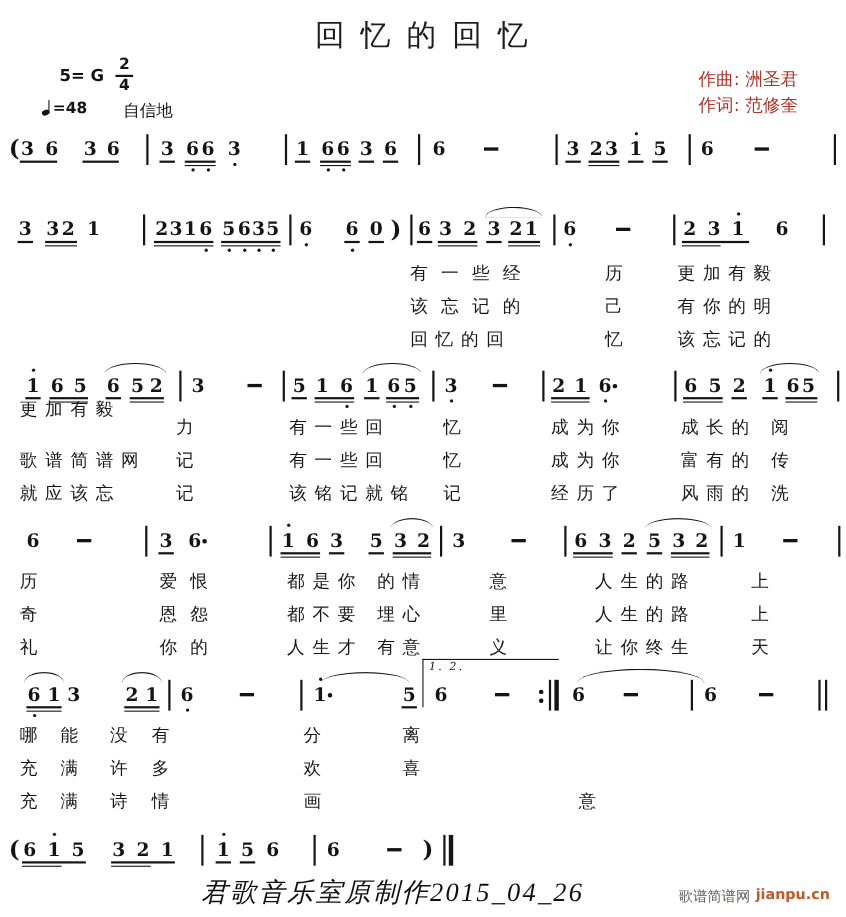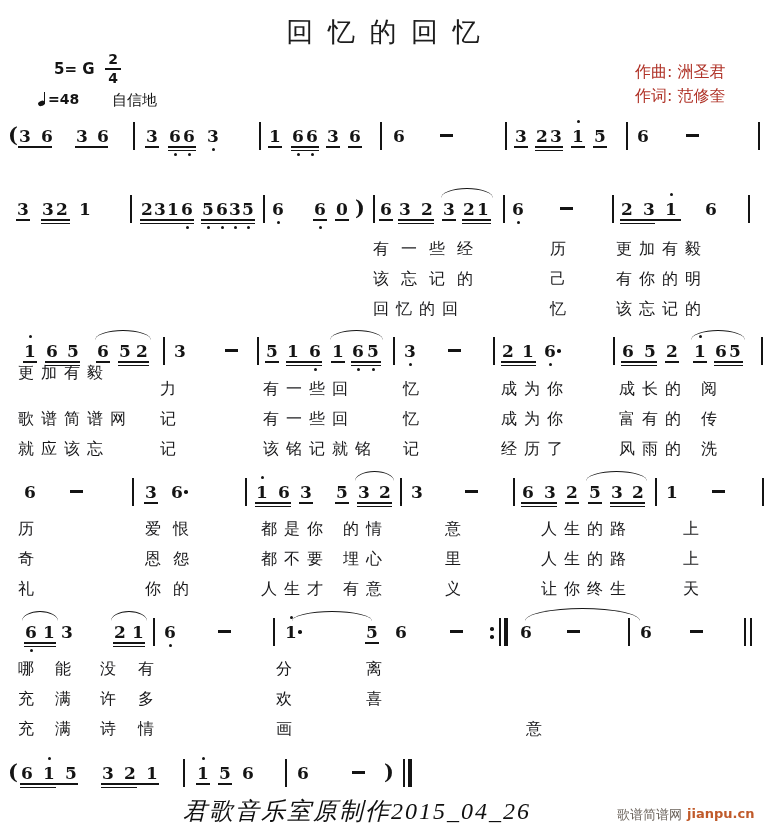--- a/index.html
+++ b/index.html
@@ -323,20 +323,21 @@
         <div class="beam" style="left: 113px; width: 32px; top: 23.5px;"></div>
         <div class="slur" style="left: 111px; width: 36px;"></div>
         <div class="bar" style="left: 153px;"></div>
         <div class="nt" style="left: 163px;">6<i class="dot lo1"></i></div>
         <div class="dash" style="left: 218px;"></div>
         <div class="bar" style="left: 273px;"></div>
         <div class="nt" style="left: 284px;">1<i class="dot hi"></i><i class="dot aug"></i></div>
         <div class="slur" style="left: 292px; width: 80px;"></div>
         <div class="nt" style="left: 365px;">5</div>
         <div class="beam" style="left: 365px; width: 14px; top: 20px;"></div>
+        <div class="volta" style="left: 384px; width: 124px;">1.  2.</div>
         <div class="nt" style="left: 394px;">6</div>
         <div class="dash" style="left: 450px;"></div>
         <div class="abs" style="left: 490px; top: -4px; width: 20px; height: 28px;">
           <div class="rdot" style="left: 0px; top: 9px;"></div>
           <div class="rdot" style="left: 0px; top: 17px;"></div>
           <div class="bar" style="left: 9px; top: 0px;"></div>
           <div class="bar thick" style="left: 14px; top: 0px;"></div>
         </div>
         <div class="nt" style="left: 519px;">6</div>
         <div class="slur" style="left: 525px; width: 115px; height: 12px; top: -14px;"></div>

